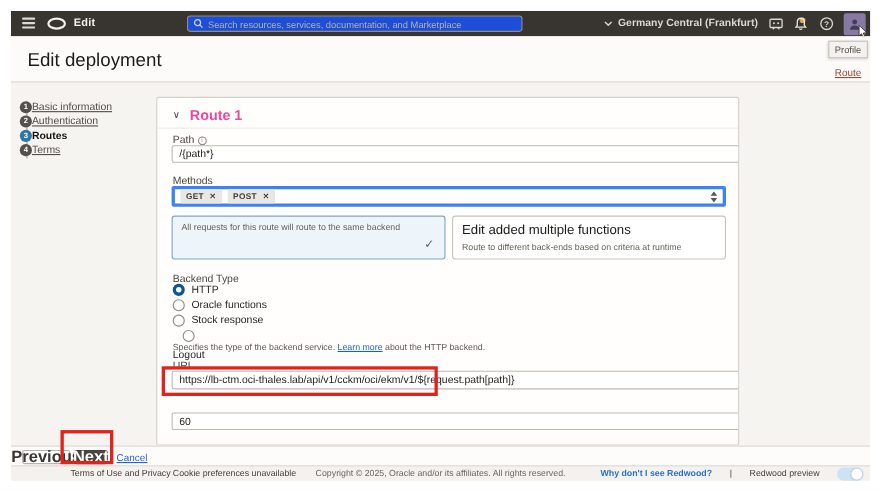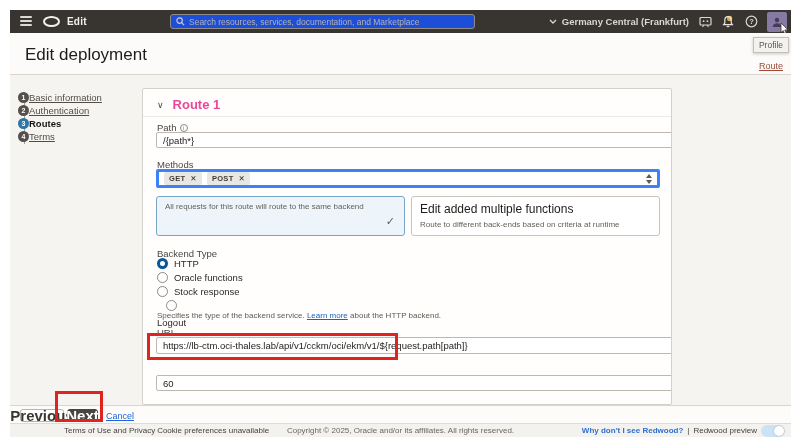--- a/index.html
+++ b/index.html
@@ -88,21 +88,21 @@
   .btn { position:absolute; top:2.5px; height:13px; border-radius:3px; font-size:15px; display:flex; align-items:center;
     justify-content:center; cursor:pointer; font-family:"Liberation Sans","DejaVu Sans",sans-serif; }
   .btn-prev { left:10px; width:44px; background:#fff; border:1px solid #b8b3ad; color:#3a3631; font-weight:700; }
   .btn-next { left:57px; width:31px; background:#494540; border:1px solid #494540; color:#fff; font-weight:700; }
   .cancel { position:absolute; left:96px; top:5px; font-size:9px; color:#2463d6; text-decoration:underline; cursor:pointer; }
 
   .footer { position:absolute; left:0; top:413px; width:781px; height:14px; background:#f4f2ef; border-top:1px solid #dedad4;
     display:flex; align-items:center; font-size:8px; color:#433f39; }
   .f-left { position:absolute; left:10px; display:flex; gap:2px;margin-left:44px; }
   .f-center { width:100%; text-align:center; color:#6b6660; }
-  .f-right { position:absolute; right:6px; display:flex; align-items:center; gap:4px; }
+  .f-right { position:absolute; right:6px; display:flex; align-items:center; gap:16px; }
   .f-right a { color:#2f6fd0; cursor:pointer; text-decoration:none; font-weight:700; }
   .toggle { width:24px; height:12px; border-radius:7px; background:#cde2f4; position:relative; cursor:pointer; }
   .toggle i { position:absolute; right:1px; top:1px; width:10px; height:10px; border-radius:50%; background:#fff; box-shadow:0 0 2px rgba(0,0,0,.25); }
 
   
   .anno { position:absolute; border:3.5px solid #e0231c; pointer-events:none; z-index:9; }
   .anno-url { left:137px; top:323px; width:251px; height:27px; }
   .anno-next { left:45px; top:381px; width:48px; height:31px; }
 </style>
 </head>

